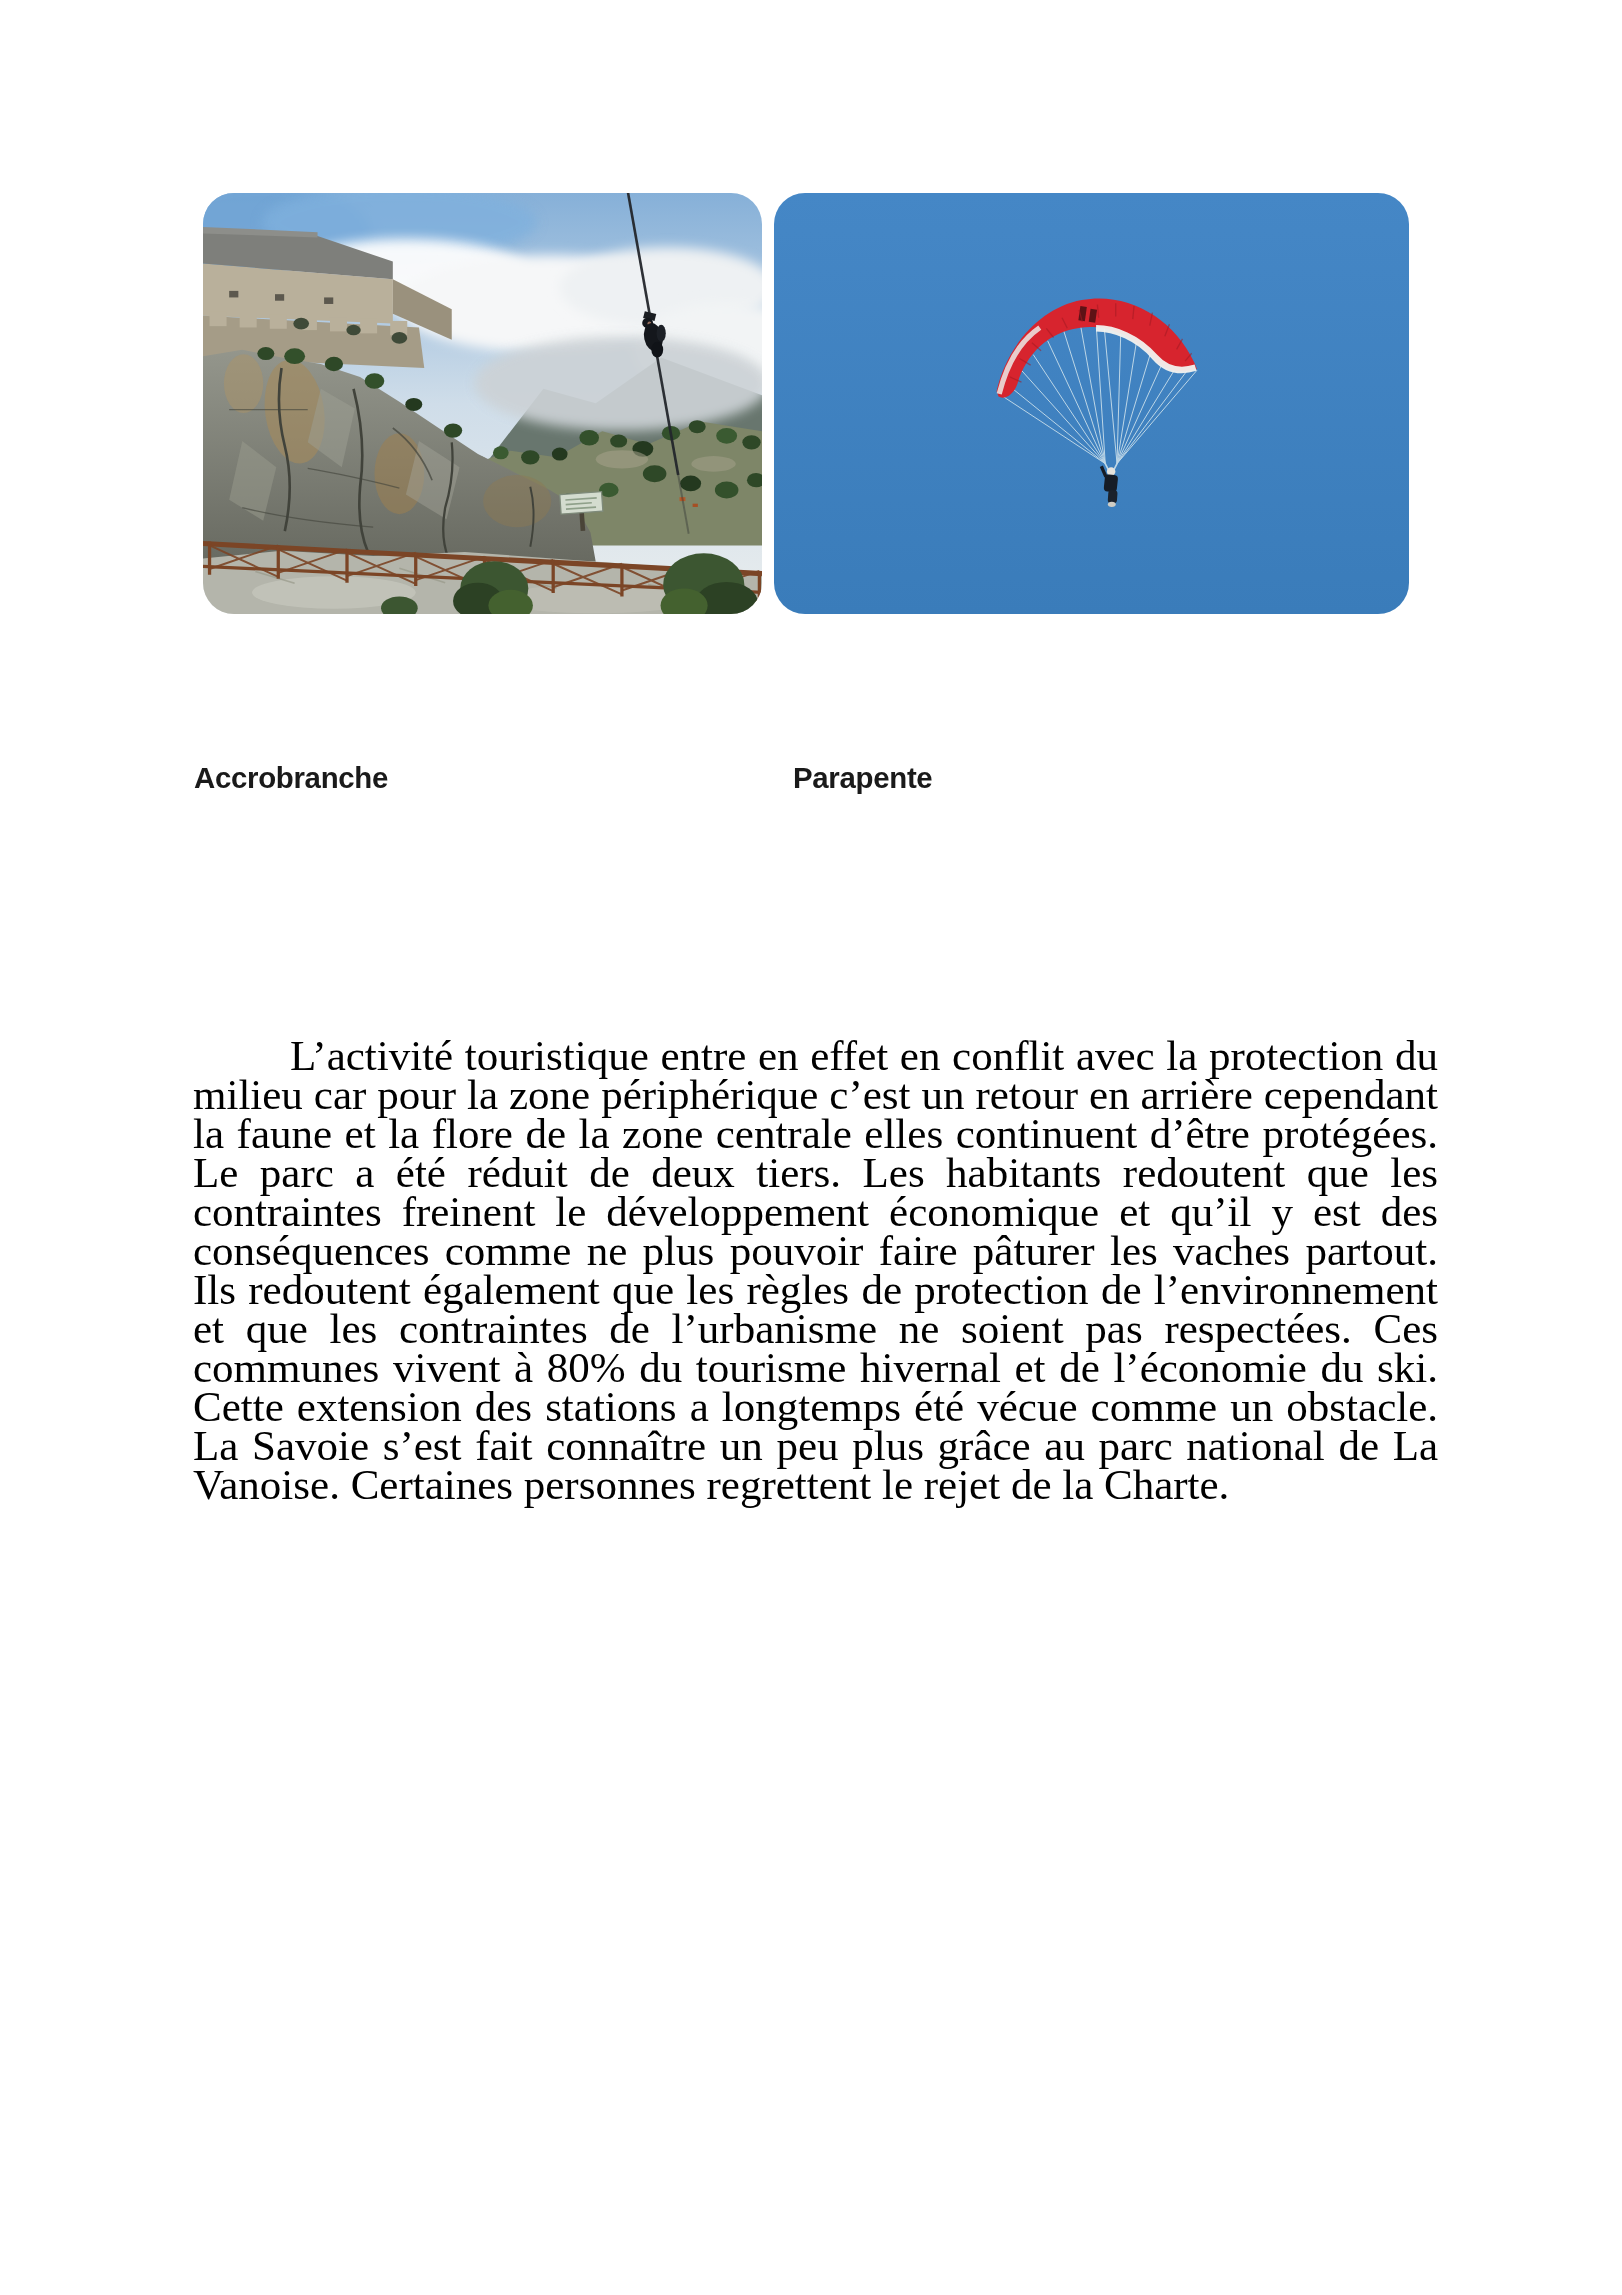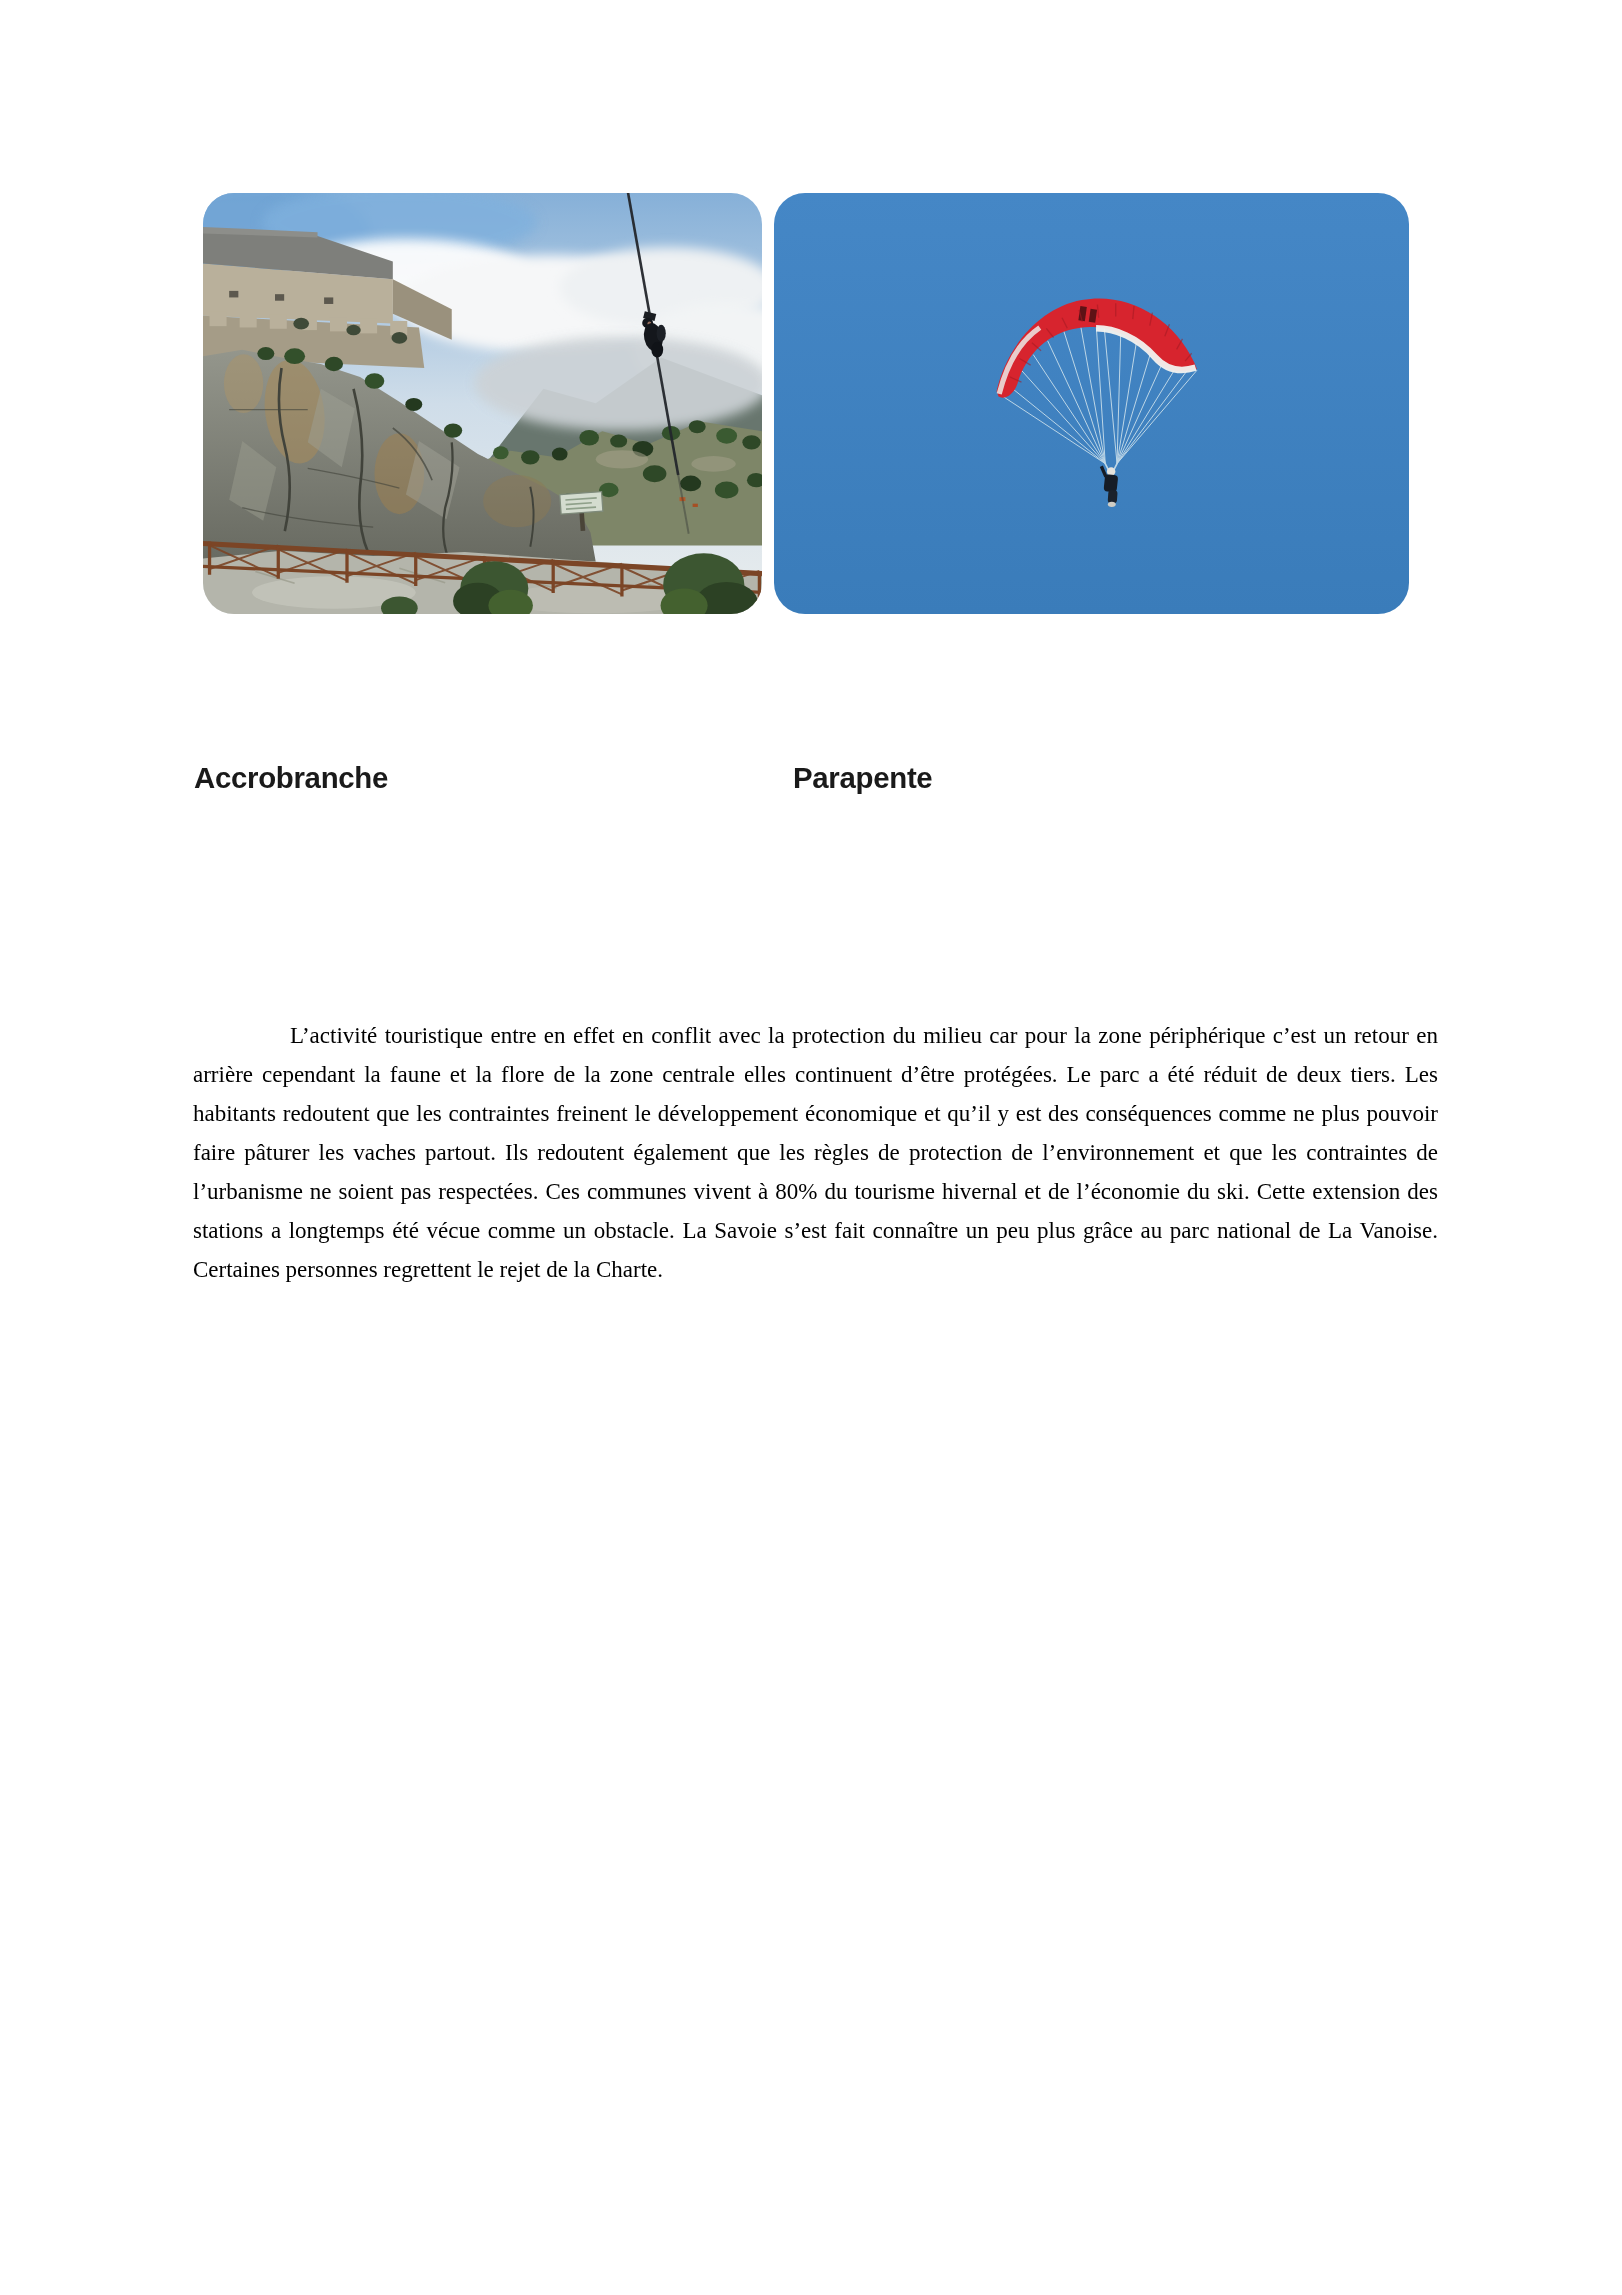--- a/index.html
+++ b/index.html
@@ -34,21 +34,21 @@
     white-space: nowrap;
   }
   #caption-left  { left: 194px; }
   #caption-right { left: 793px; }
   .body-paragraph {
     position: absolute;
     left: 193px;
     top: 993px;
     width: 1245px;
     font-family: "Liberation Serif", serif;
-    font-size: 23px;
+    font-size: 43px;
     line-height: 39px;
     color: #000000;
     text-align: justify;
     text-indent: 97px;
   }
 </style>
 </head>
 <body>
 
 <div class="page">

